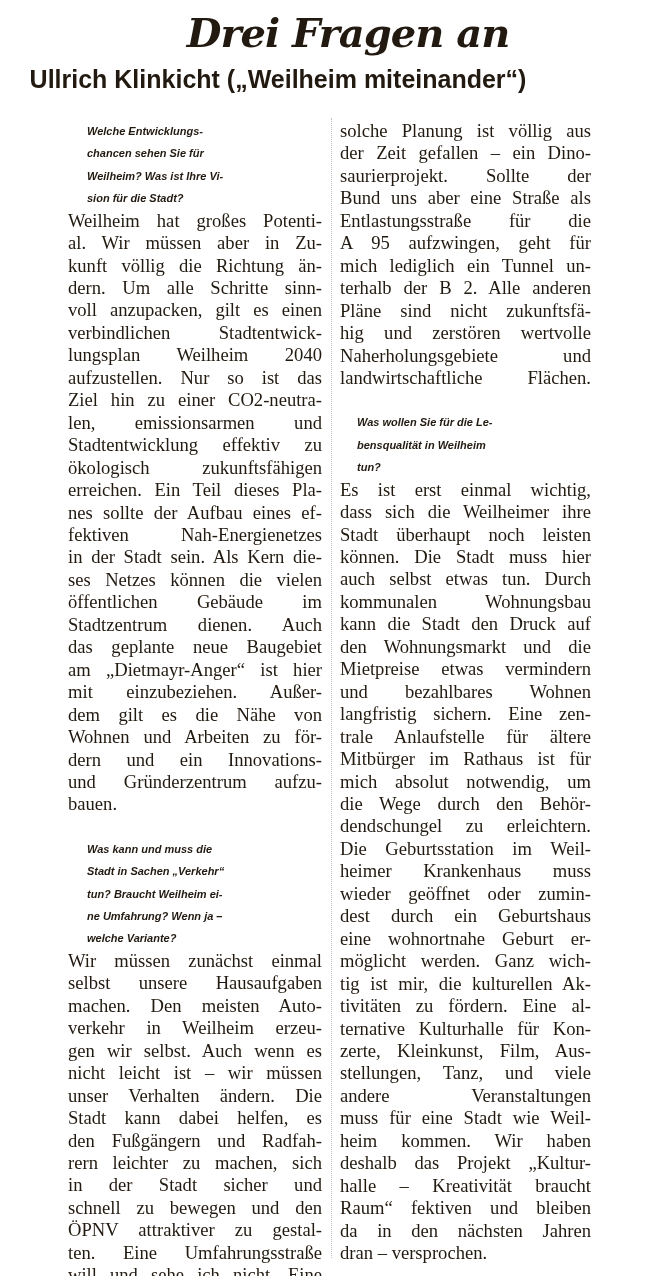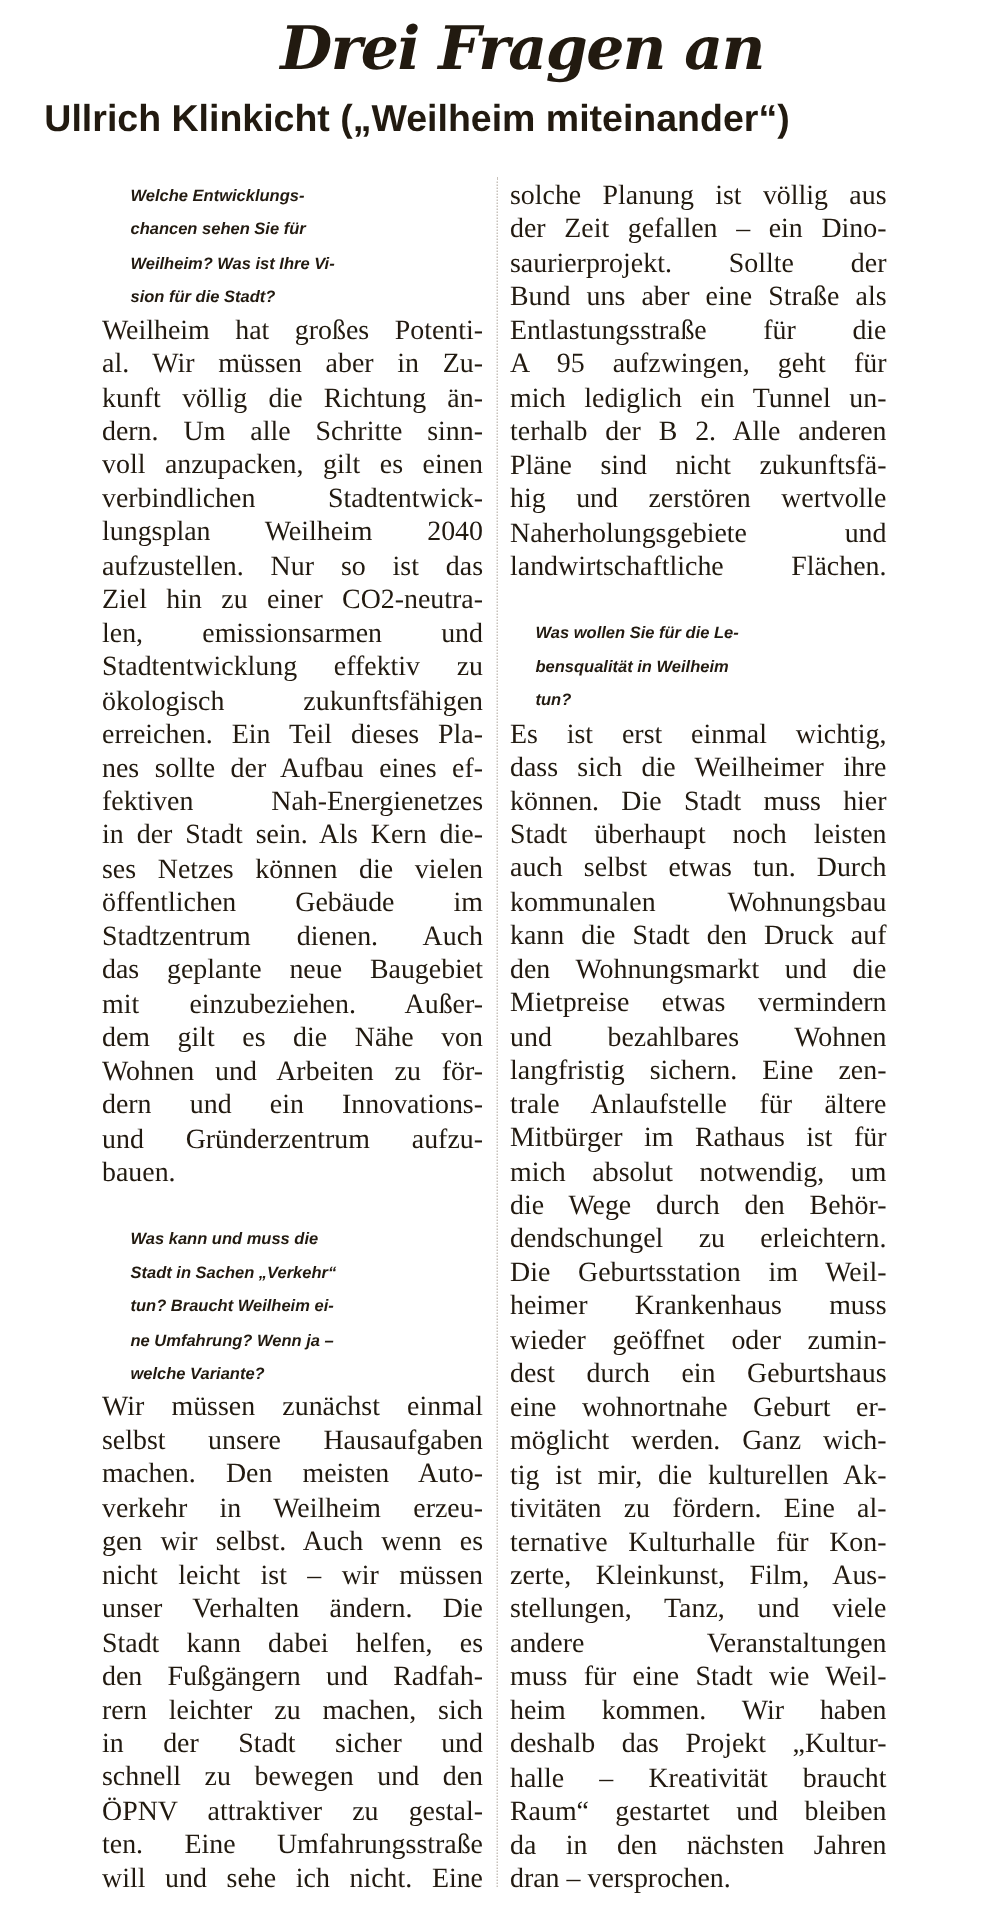--- a/index.html
+++ b/index.html
@@ -128,20 +128,21 @@
     <span class="line">Stadtentwicklung effektiv zu</span>
     <span class="line">ökologisch zukunftsfähigen</span>
     <span class="line">erreichen. Ein Teil dieses Pla-</span>
     <span class="line">nes sollte der Aufbau eines ef-</span>
     <span class="line">fektiven Nah-Energienetzes</span>
     <span class="line">in der Stadt sein. Als Kern die-</span>
     <span class="line">ses Netzes können die vielen</span>
     <span class="line">öffentlichen Gebäude im</span>
     <span class="line">Stadtzentrum dienen. Auch</span>
     <span class="line">das geplante neue Baugebiet</span>
+    <span class="line">am „Dietmayr-Anger“ ist hier</span>
     <span class="line">mit einzubeziehen. Außer-</span>
     <span class="line">dem gilt es die Nähe von</span>
     <span class="line">Wohnen und Arbeiten zu för-</span>
     <span class="line">dern und ein Innovations-</span>
     <span class="line">und Gründerzentrum aufzu-</span>
     <span class="line last">bauen.</span>
   </div>
 
   <div class="gap"></div>
 
@@ -190,22 +191,22 @@
   <div class="gap"></div>
 
   <div class="question" style="padding-left:17px;">
     <span class="q-line">Was wollen Sie für die Le-</span>
     <span class="q-line">bensqualität in Weilheim</span>
     <span class="q-line">tun?</span>
   </div>
   <div class="answer">
     <span class="line">Es ist erst einmal wichtig,</span>
     <span class="line">dass sich die Weilheimer ihre</span>
+    <span class="line">Stadt überhaupt noch leisten</span>
     <span class="line">können. Die Stadt muss hier</span>
-    <span class="line">Stadt überhaupt noch leisten</span>
     <span class="line">auch selbst etwas tun. Durch</span>
     <span class="line">kommunalen Wohnungsbau</span>
     <span class="line">kann die Stadt den Druck auf</span>
     <span class="line">den Wohnungsmarkt und die</span>
     <span class="line">Mietpreise etwas vermindern</span>
     <span class="line">und bezahlbares Wohnen</span>
     <span class="line">langfristig sichern. Eine zen-</span>
     <span class="line">trale Anlaufstelle für ältere</span>
     <span class="line">Mitbürger im Rathaus ist für</span>
     <span class="line">mich absolut notwendig, um</span>
@@ -220,17 +221,17 @@
     <span class="line">tig ist mir, die kulturellen Ak-</span>
     <span class="line">tivitäten zu fördern. Eine al-</span>
     <span class="line">ternative Kulturhalle für Kon-</span>
     <span class="line">zerte, Kleinkunst, Film, Aus-</span>
     <span class="line">stellungen, Tanz, und viele</span>
     <span class="line">andere Veranstaltungen</span>
     <span class="line">muss für eine Stadt wie Weil-</span>
     <span class="line">heim kommen. Wir haben</span>
     <span class="line">deshalb das Projekt „Kultur-</span>
     <span class="line">halle – Kreativität braucht</span>
-    <span class="line">Raum“ gestartet und bleiben</span>
+    <span class="line">Raum“ fektiven und bleiben</span>
     <span class="line">da in den nächsten Jahren</span>
     <span class="line last">dran – versprochen.</span>
   </div>
 </div>
 
 </body></html>

